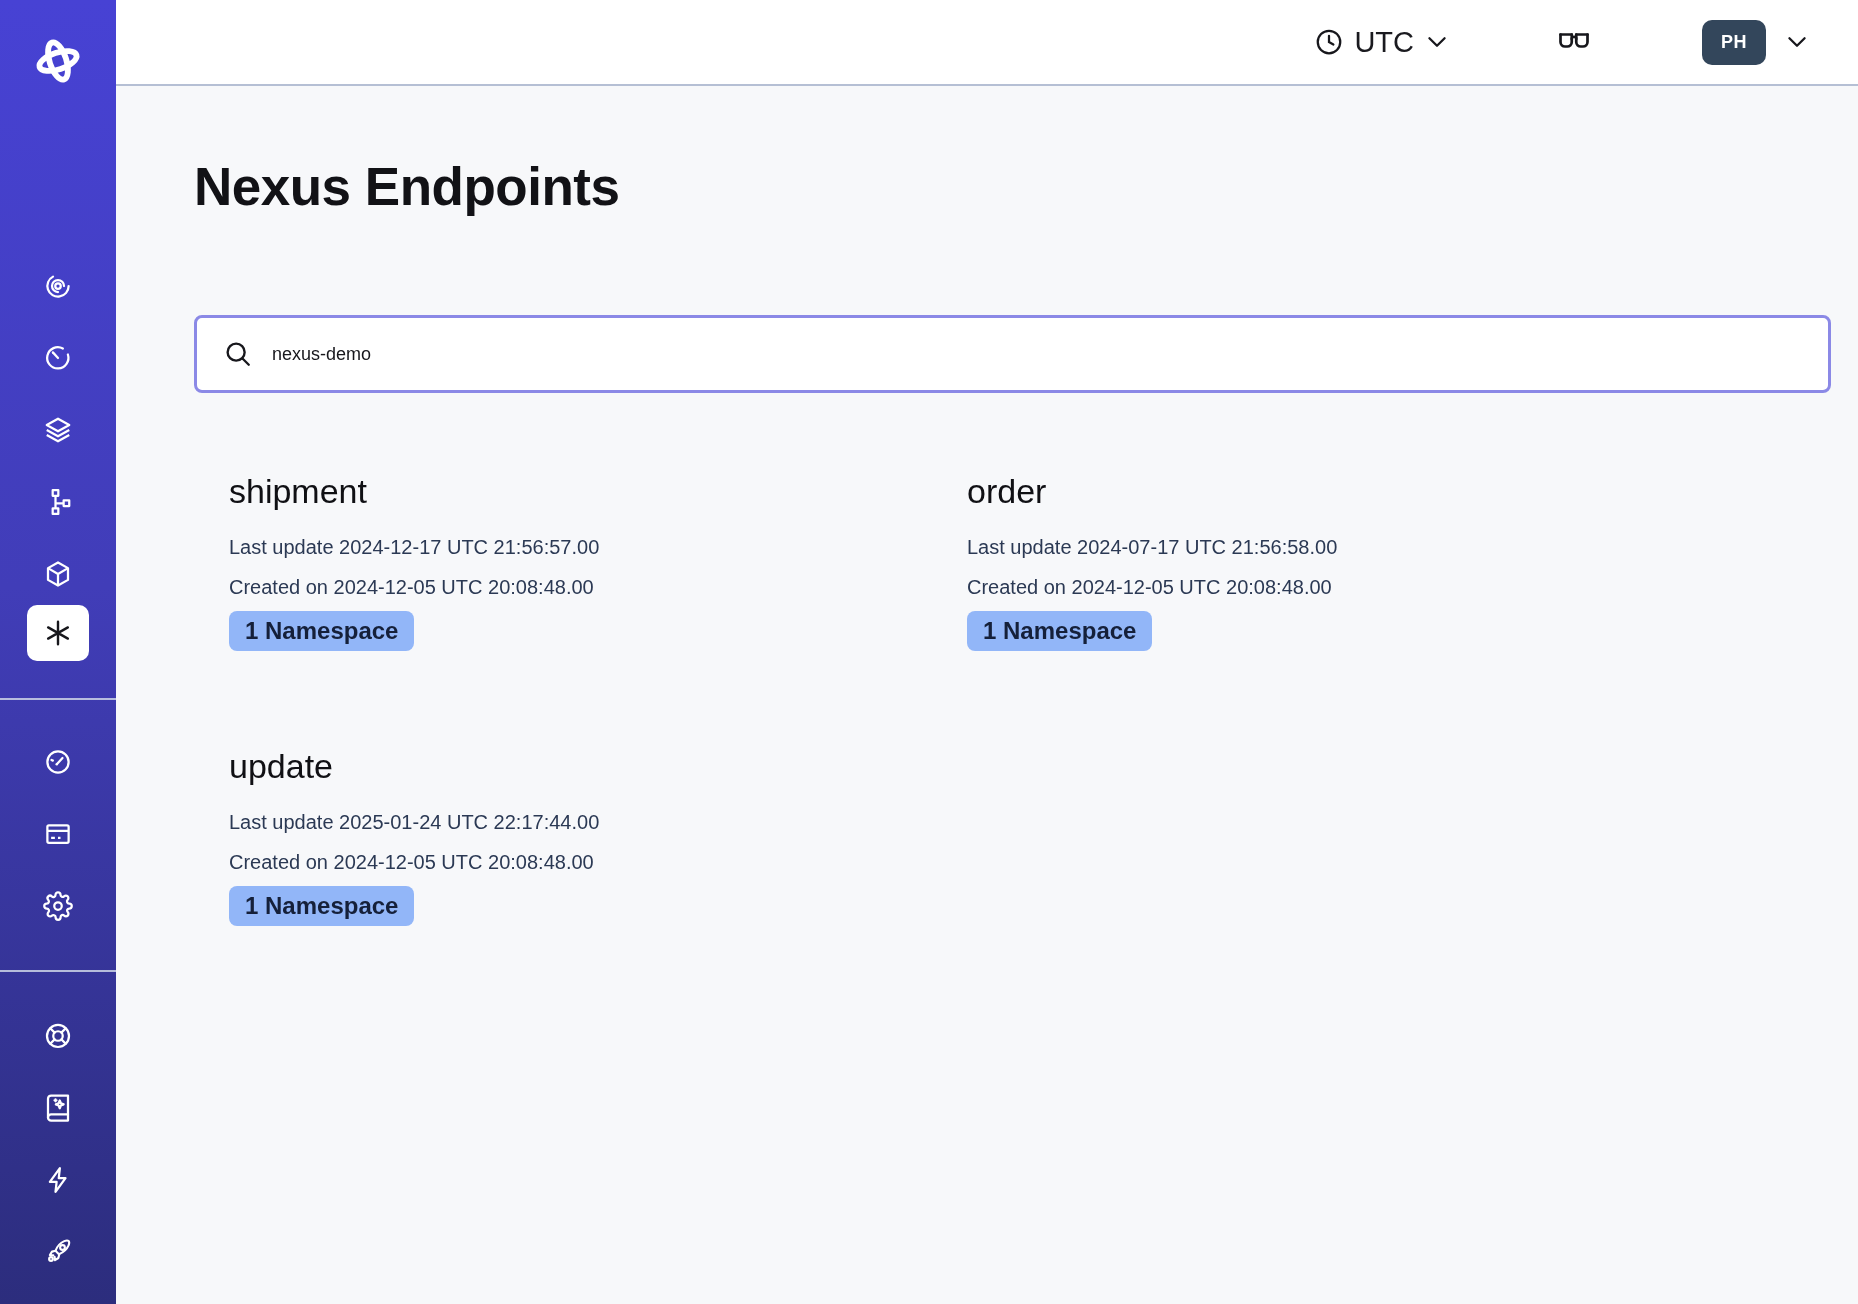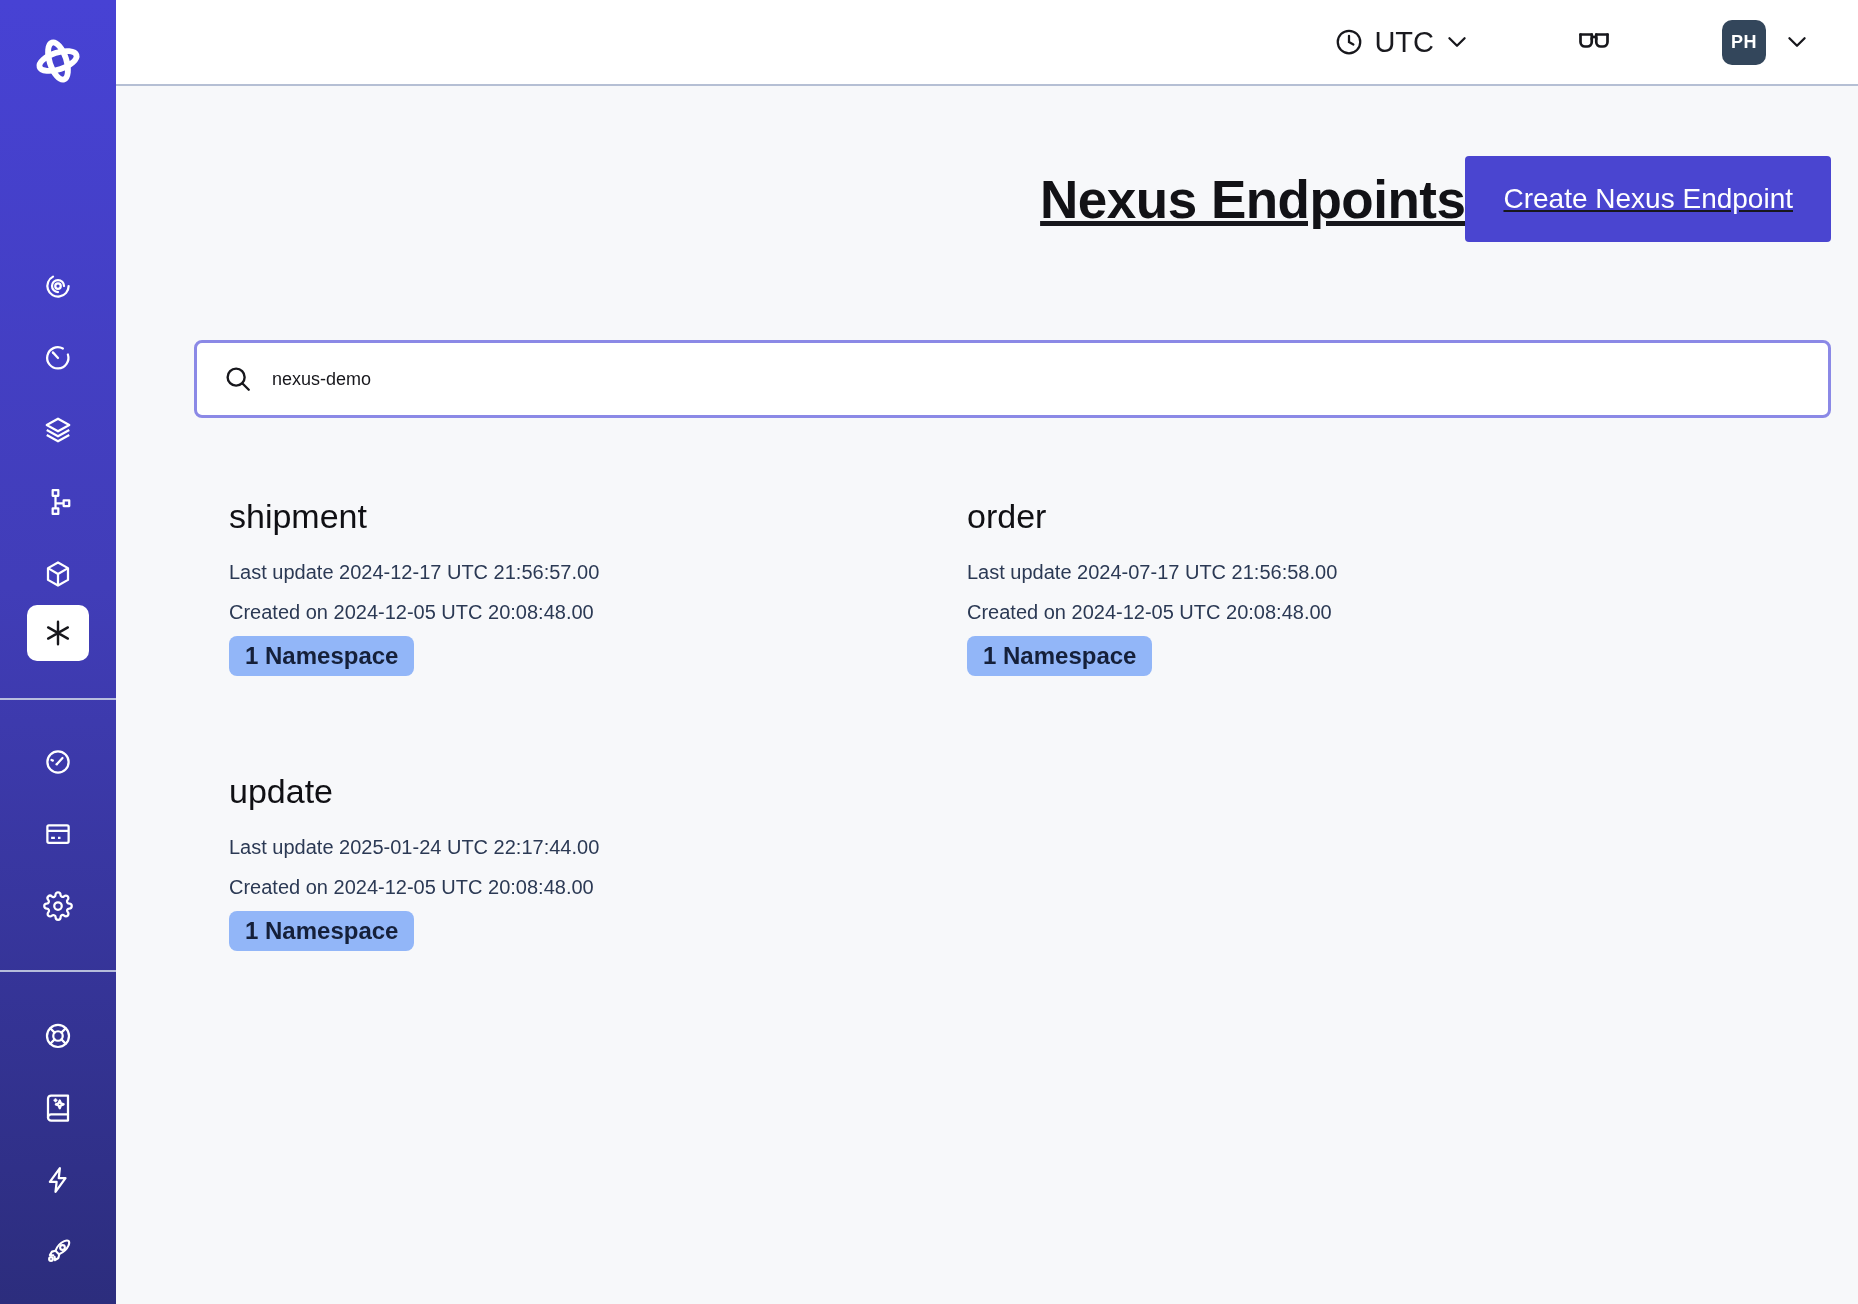--- a/index.html
+++ b/index.html
@@ -41,28 +41,28 @@
     gap:40px;
   }
   .tz-group { display:flex; align-items:center; gap:10px; cursor:pointer; }
   .tz-label { font-size:29px; color:#1a1a1f; }
   .icon24 { width:30px; height:30px; }
   .chev { width:26px; height:26px; }
   .glasses-btn { margin-left:66px; cursor:pointer; display:flex; }
   .glasses-btn svg { width:36px; height:36px; }
   .avatar-group { margin-left:70px; display:flex; align-items:center; gap:18px; cursor:pointer; }
   .avatar {
-    width:44px; height:45px; border-radius:10px; background:#33465b;
+    width:64px; height:45px; border-radius:10px; background:#33465b;
     color:#fff; font-size:18px; font-weight:600; letter-spacing:.5px;
     display:flex; align-items:center; justify-content:center;
   }
 
   
   .main { margin-left:116px; padding:0 27px 0 78px; }
-  .title-row { margin-top:70px; display:flex; align-items:center; justify-content:flex-end;text-decoration:underline; }
+  .title-row { margin-top:70px; display:flex; align-items:center; justify-content:flex-start; }
   .page-title { margin:0; font-size:53px; font-weight:700; letter-spacing:-0.5px; color:#121216; }
   .create-btn {
     height:86px; padding:0 38px; border:none; border-radius:4px;
     background:#4a45d0; color:#ffffff; font-size:28px;
     font-family:"Liberation Sans", sans-serif; cursor:pointer;
   }
 
   .search-box {
     margin-top:98px; height:78px; width:100%;
     background:#ffffff; border:3px solid #8b89e6; border-radius:8px;
@@ -226,21 +226,20 @@
     <div class="avatar">PH</div>
     <svg class="chev" viewBox="0 0 24 24" fill="none" stroke="#17171c" stroke-width="2.1" stroke-linecap="round" stroke-linejoin="round">
       <path d="M5 8.5l7 7 7-7"></path>
     </svg>
   </div>
 </header>
 
 <main class="main">
   <div class="title-row">
     <h1 class="page-title">Nexus Endpoints</h1>
-    <button class="create-btn">Create Nexus Endpoint</button>
   </div>
 
   <div class="search-box">
     <svg viewBox="0 0 24 24" fill="none" stroke="#17171c" stroke-width="1.9" stroke-linecap="round">
       <circle cx="10.5" cy="10.5" r="6.8"></circle>
       <path d="M15.6 15.6L20.6 20.6"></path>
     </svg>
     <input class="search-input" type="text" value="nexus-demo" style="">
   </div>
 

